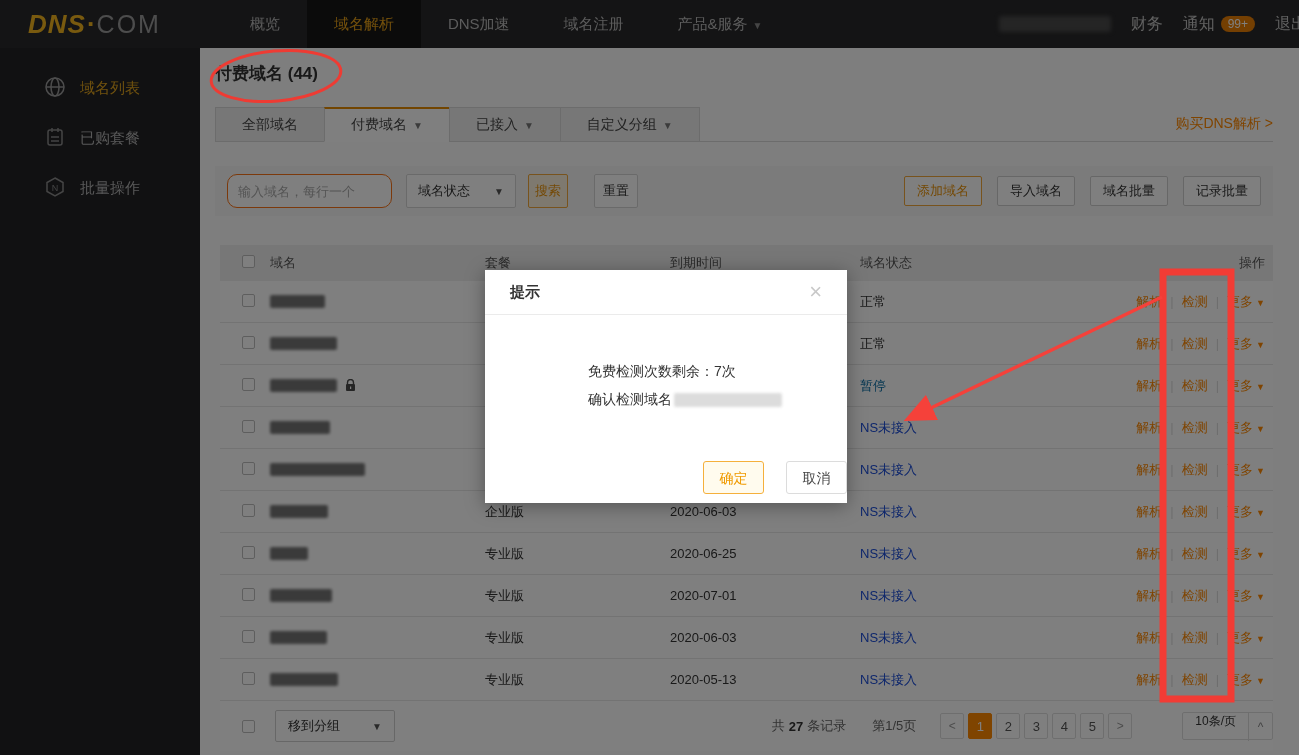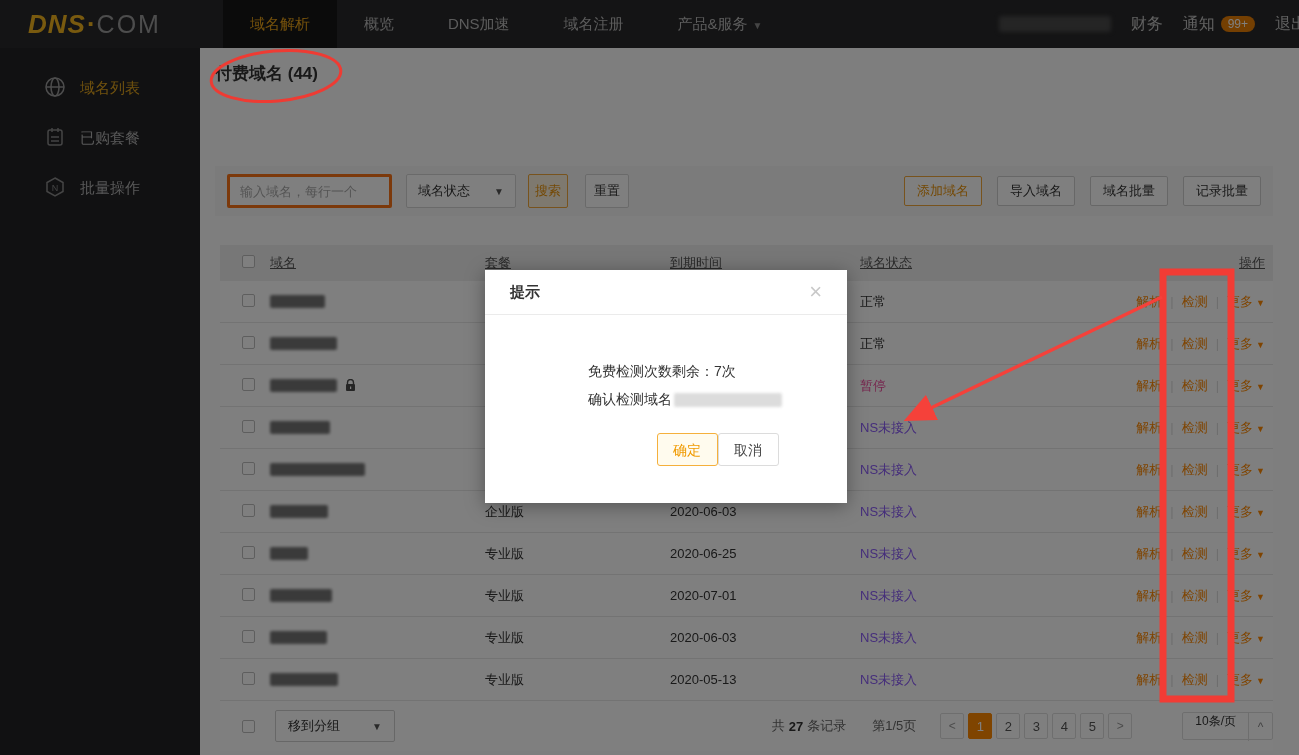--- a/index.html
+++ b/index.html
@@ -39,52 +39,52 @@
   .tabs-row { position:absolute; left:15px; top:59px; width:1058px; height:35px; border-bottom:1px solid #d9d9d9; }
   .tabs { display:flex; height:35px; }
   .tab { height:35px; line-height:33px; padding:0 26px; border:1px solid #d9d9d9; margin-right:-1px;
     background:#efefef; font-size:14px; color:#444; cursor:pointer; white-space:nowrap; }
   .tab .caret { font-size:10px; color:#777; margin-left:6px; }
   .tab.active { background:#fff; border-top:2px solid #e58a00; border-bottom:1px solid #fff; line-height:31px; }
   .buy-link { position:absolute; right:0; top:8px; font-size:14px; color:#ff8800; cursor:pointer; }
 
   .filter-bar { position:absolute; left:15px; top:118px; width:1058px; height:50px; background:#f6f6f6;
     display:flex; align-items:center; padding:0 12px; }
-  .f-input { width:165px; height:34px; border:3px solid #f97316; background:#fff; border-radius:2px;
+  .f-input { width:165px; height:34px; border:1px solid #f97316; background:#fff; border-radius:10px;
     font-size:13px; color:#8b5cf6; padding:0 10px; outline:none; }
   .f-input::placeholder { color:#a9a9a9; }
   .f-select { width:110px; height:34px; border:1px solid #d5d5d5; background:#fff; border-radius:2px;
     margin-left:14px; display:flex; align-items:center; justify-content:space-between; padding:0 11px;
     font-size:13px; color:#333; cursor:pointer; }
   .f-select .caret { font-size:10px; color:#555; }
   .btn { display:inline-flex; align-items:center; justify-content:center; border-radius:2px; cursor:pointer;
     font-size:13px; white-space:nowrap; }
   .btn-search { width:40px; height:34px; margin-left:12px; border:1px solid #f0a73a; color:#e8920a; background:#fdf3df; }
-  .btn-reset { width:44px; height:34px; margin-left:17px; border:1px solid #d5d5d5; color:#333; background:#fff; }
+  .btn-reset { width:44px; height:34px; margin-left:26px; border:1px solid #d5d5d5; color:#333; background:#fff; }
   .filter-actions { margin-left:auto; display:flex; gap:15px; }
   .act-btn { height:30px; padding:0 12px; border:1px solid #cfcfcf; background:#fff; color:#333; }
   .act-btn.primary { border:1px solid #f0a73a; color:#e8920a; }
 
   
   .table { position:absolute; left:20px; top:197px; width:1053px; }
-  .t-head { display:flex; align-items:center; height:36px; background:#efefef; font-size:13px; color:#555;text-decoration:underline; }
+  .t-head { display:flex; align-items:center; height:36px; background:#efefef; font-size:13px; color:#555; }
   .t-row { display:flex; align-items:center; height:42px; background:#fff; border-bottom:1px solid #e6e6e6; font-size:13px; color:#333; }
   .c1 { width:50px; padding-left:22px; }
   .c2 { width:215px; display:flex; align-items:center; }
   .c3 { width:185px; }
   .c4 { width:190px; }
   .c5 { width:280px; }
   .c6 { width:133px; display:flex; justify-content:flex-end; align-items:center; padding-right:8px; gap:8px; }
   .t-head .c6 { color:#555; }
   .checkbox { display:inline-block; width:13px; height:13px; border:1px solid #bdbdbd; background:#fff; border-radius:2px; cursor:pointer; }
   .domain-blur { display:inline-block; height:13px; background:#757575; border-radius:2px; filter:blur(1.5px); }
   .lock { margin-left:8px; display:inline-flex; }
   .status-ok { color:#333333; }
-  .status-paused { color:#ec4899; }
-  .status-ns { color:#8b5cf6; }
+  .status-paused { color:#0369a1; }
+  .status-ns { color:#1d4ed8; }
   .op-link { color:#ff8800; cursor:pointer; white-space:nowrap; }
   .op-sep { color:#dcdcdc; }
   .op-caret { font-size:9px; color:#ff8800; margin-left:3px; }
 
   
   .foot-bar { position:absolute; left:20px; top:653px; width:1053px; height:50px; background:#fff;
     display:flex; align-items:center; }
   .foot-bar .checkbox { margin-left:22px; }
   .group-select { width:120px; height:32px; border:1px solid #cfcfcf; border-radius:2px; background:#fff;
     margin-left:20px; display:flex; align-items:center; justify-content:space-between; padding:0 12px;
@@ -107,41 +107,41 @@
   
   .dim { position:absolute; inset:0; background:rgba(0,0,0,0.5); z-index:40; }
   .modal { position:absolute; left:485px; top:270px; width:362px; height:233px; background:#fff; z-index:50;
     box-shadow:0 3px 18px rgba(0,0,0,0.35); }
   .m-head { height:45px; border-bottom:1px solid #ebebeb; display:flex; align-items:center; padding:0 25px; }
   .m-title { font-size:15px; font-weight:bold; color:#333; }
   .m-close { margin-left:auto; font-size:22px; color:#c8c8c8; cursor:pointer; line-height:1; }
   .m-body { padding:42px 0 0 103px; font-size:14px; color:#333; line-height:28px; }
   .m-blur { display:inline-block; width:108px; height:14px; background:#dcdcdc; border-radius:2px;
     filter:blur(1.5px); vertical-align:middle; margin-left:2px; }
-  .m-btns { display:flex; justify-content:center; margin-top:20px; }
+  .m-btns { display:flex; justify-content:flex-end; gap:22px; margin-top:48px; }
   .m-btn { width:61px; height:33px; display:flex; align-items:center; justify-content:center;
     font-size:14px; border-radius:3px; cursor:pointer; }
   .m-ok { border:1px solid #f5b03c; color:#f09a00; background:#fffbee; }
   .m-cancel { border:1px solid #dcdcdc; color:#444; background:#fff; }
   .annotations { position:absolute; inset:0; z-index:60; pointer-events:none; }
 </style>
 </head>
 <body>
 
 <div id="stage">
 
   <div class="navbar">
     <div class="logo">
       <span class="logo-dns">DNS</span>
       <span class="logo-dot">·</span>
       <span class="logo-com">COM</span>
     </div>
     <div class="nav-items" id="nav-items">
+        <div class="nav-item">概览</div>
         <div class="nav-item active">域名解析</div>
-        <div class="nav-item">概览</div>
         <div class="nav-item">DNS加速</div>
         <div class="nav-item">域名注册</div>
         <div class="nav-item">产品&amp;服务<span class="caret">▼</span></div>
       </div>
     <div class="nav-right">
       <div class="user-blur"></div>
       <span class="nav-link">财务</span>
       <span class="notice-wrap">
         <span class="nav-link">通知</span>
         <span class="badge">99+</span>
@@ -182,20 +182,29 @@
             </svg>
           </span>
           <span class="slabel">批量操作</span>
         </div>
       </div>
   </div>
 
   <div class="content">
     <div class="page-title">付费域名 (44)</div>
 
+    <div class="tabs-row">
+      <div class="tabs" id="tabs">
+          <div class="tab">全部域名</div>
+          <div class="tab active">付费域名<span class="caret">▼</span></div>
+          <div class="tab">已接入<span class="caret">▼</span></div>
+          <div class="tab">自定义分组<span class="caret">▼</span></div>
+        </div>
+      <span class="buy-link">购买DNS解析 &gt;</span>
+    </div>
 
     <div class="filter-bar">
       <input class="f-input" placeholder="输入域名，每行一个" style="">
       <div class="f-select">
         <span>域名状态</span>
         <span class="caret">▼</span>
       </div>
       <div class="btn btn-search">搜索</div>
       <div class="btn btn-reset">重置</div>
       <div class="filter-actions" id="filter-actions">

